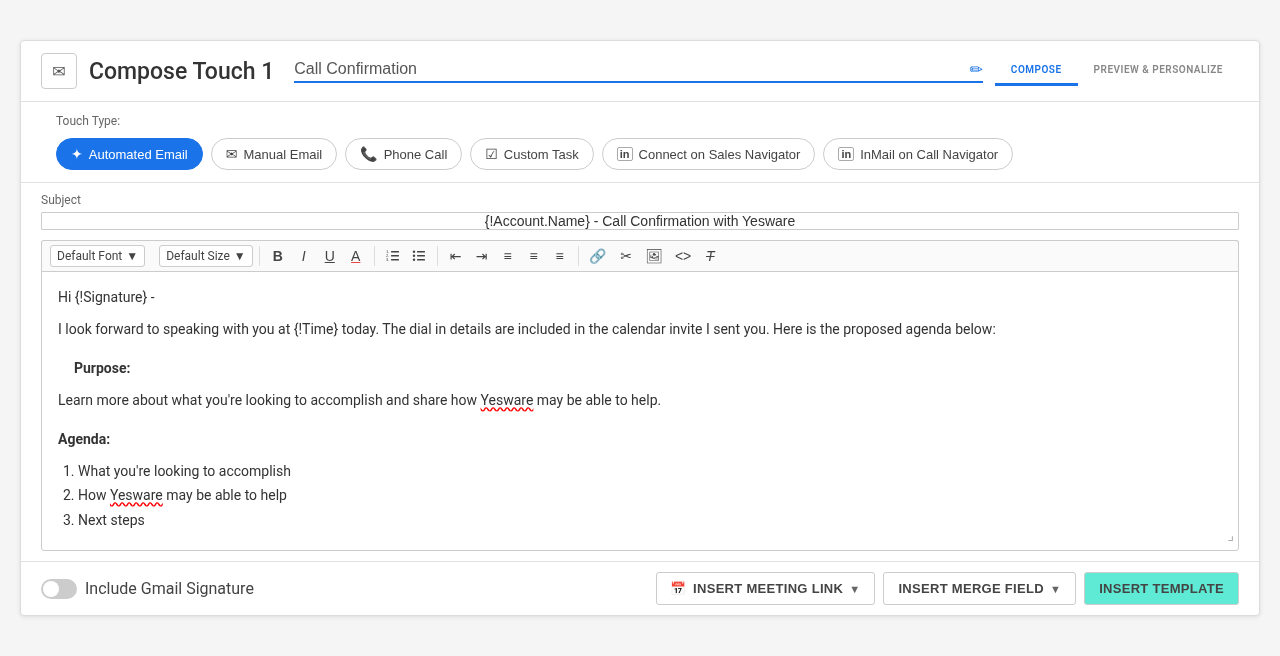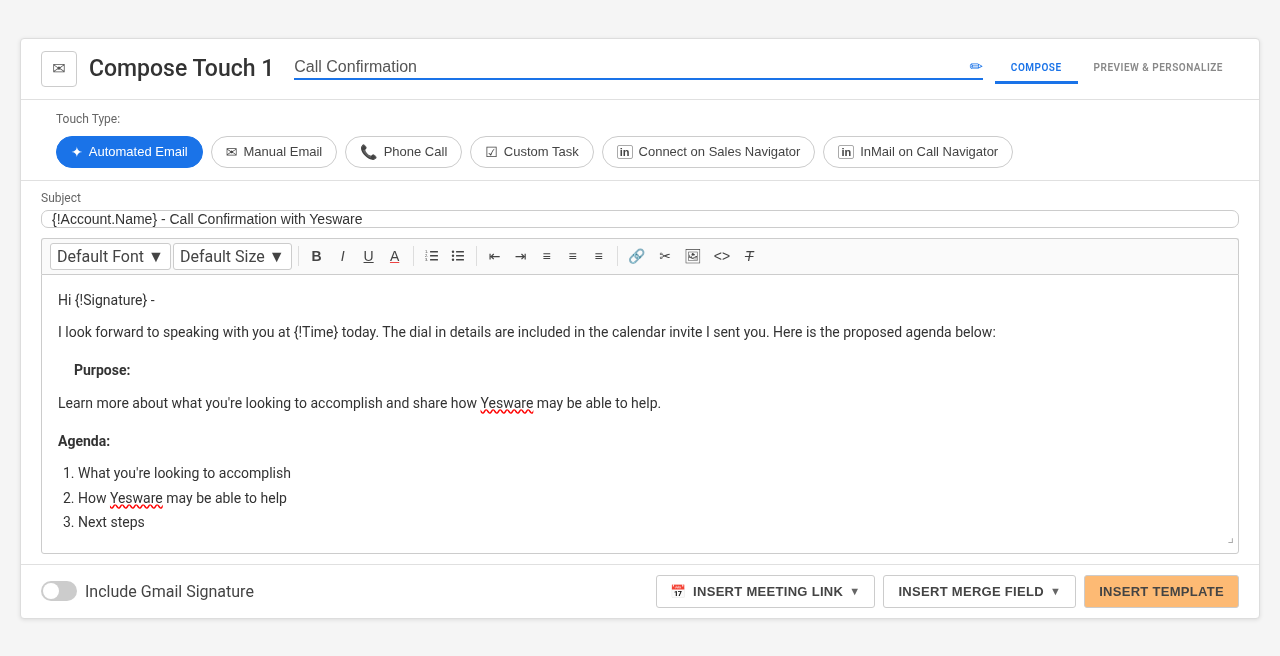--- a/index.html
+++ b/index.html
@@ -129,25 +129,26 @@
       padding: 10px 20px 0 20px;
     }
     .subject-label {
       font-size: 12px;
       color: #666;
       margin-bottom: 4px;
     }
     .subject-input {
       width: 100%;
       border: 1px solid #ccc;
-      border-radius: 7px;
+      border-radius: 1px;
       padding: 0 10px;
       font-size: 14px;
       color: #333;
       outline: none;
+      text-align: center;
     }
     
     .editor-section {
       padding: 0 20px 10px 20px;
     }
     .toolbar {
       display: flex;
       align-items: center;
       border: 1px solid #ccc;
       border-bottom: none;
@@ -156,21 +157,21 @@
       gap: 2px;
       flex-wrap: wrap;
       margin-top: 10px;
       background: #fafafa;
     }
     .toolbar-select {
       border: 1px solid #ccc;
       background: #fff;
       border-radius: 3px;
       padding: 3px 6px;
-      font-size: 16px;
+      font-size: 12px;
       color: #444;
       cursor: pointer;
       display: flex;
       align-items: center;
       gap: 4px;
     }
     .toolbar-divider {
       width: 1px;
       height: 20px;
       background: #ddd;
@@ -272,21 +273,21 @@
       letter-spacing: 0.3px;
     }
     .footer-btn .chevron { font-size: 11px; color: #666; }
     .footer-btn-primary {
       display: flex;
       align-items: center;
       gap: 6px;
       padding: 8px 14px;
       border: 1px solid #ccc;
       border-radius: 3px;
-      background: #fdba74;
+      background: #5eead4;
       cursor: pointer;
       font-size: 13px;
       font-weight: 600;
       color: #444;
       letter-spacing: 0.3px;
     }
   </style>
 </head>
 <body>
 
@@ -341,21 +342,21 @@
     <div class="subject-label">Subject</div>
     <input class="subject-input" type="text" value="{!Account.Name} - Call Confirmation with Yesware" style="">
   </div>
 
   <div class="editor-section">
     <div class="toolbar">
       <div class="toolbar-select">
         <span>Default Font</span>
         <span>▼</span>
       </div>
-      <div class="toolbar-select" style="margin-left:0;">
+      <div class="toolbar-select" style="margin-left:12px;">
         <span>Default Size</span>
         <span>▼</span>
       </div>
       <div class="toolbar-divider"></div>
       <button class="toolbar-btn bold">B</button>
       <button class="toolbar-btn italic">I</button>
       <button class="toolbar-btn underline">U</button>
       <button class="toolbar-btn" style="text-decoration:underline;text-decoration-color:#e44;">A</button>
       <div class="toolbar-divider"></div>
       <button class="toolbar-btn">

